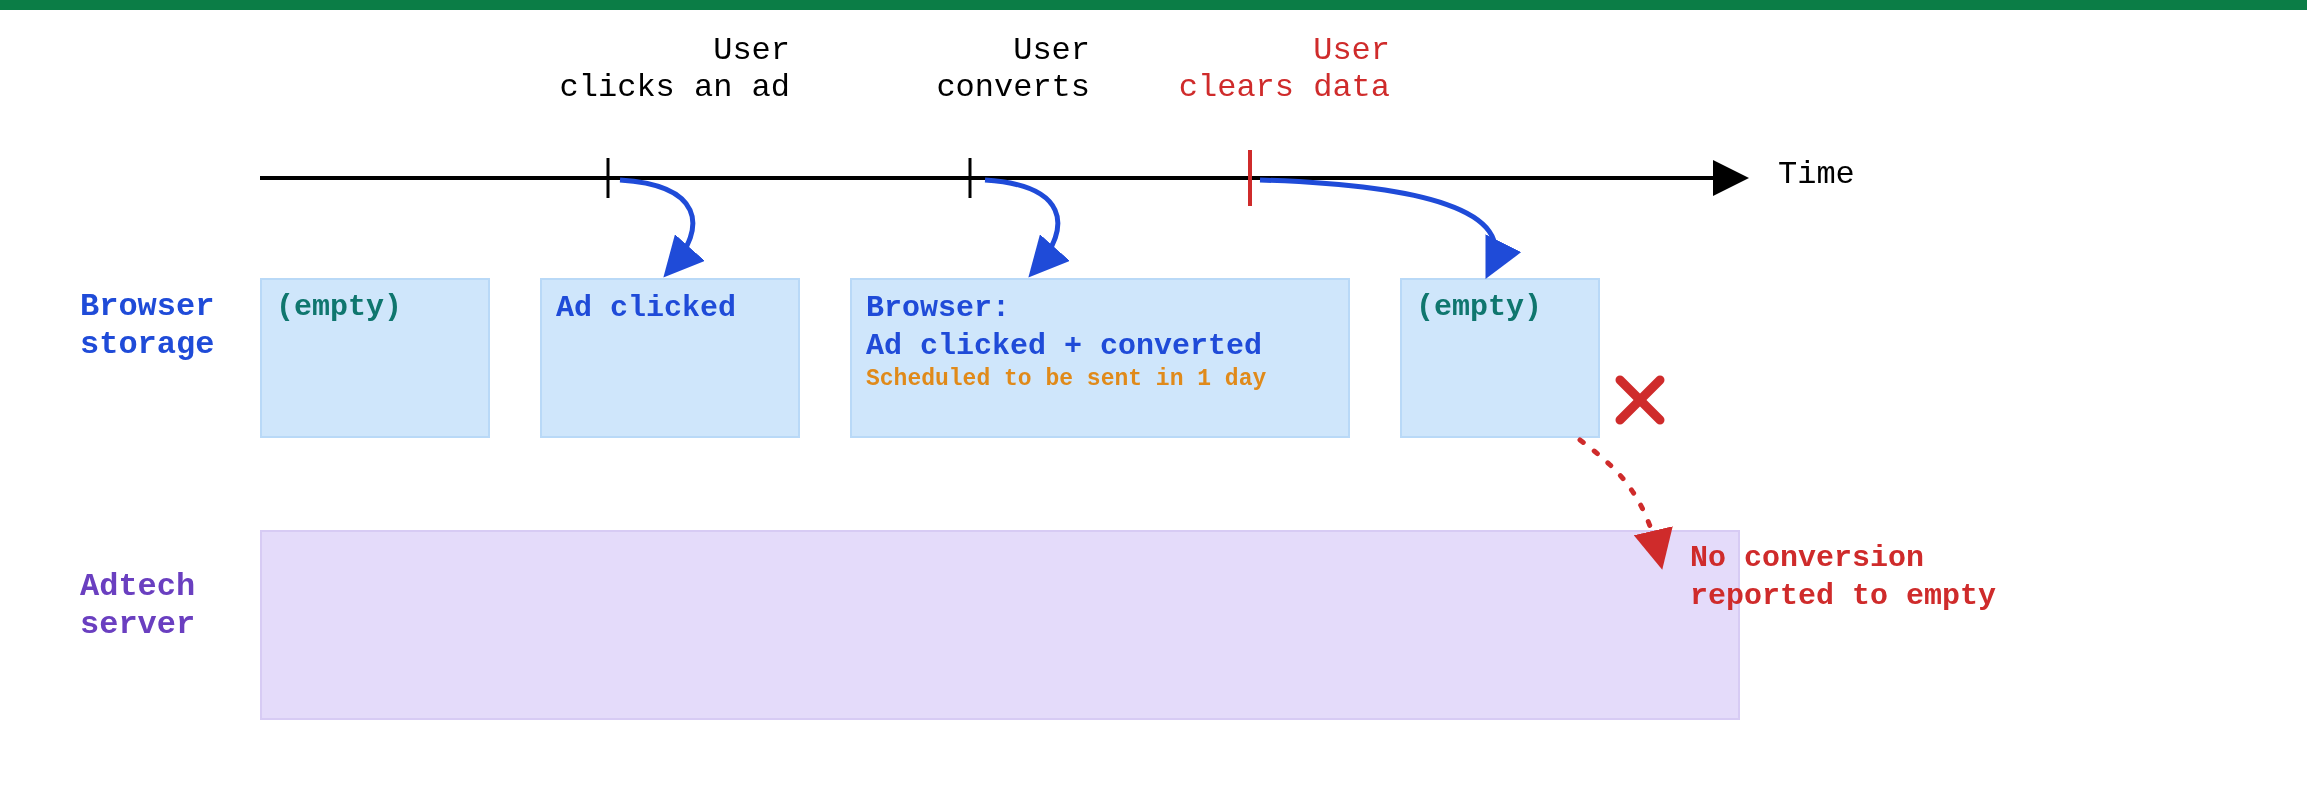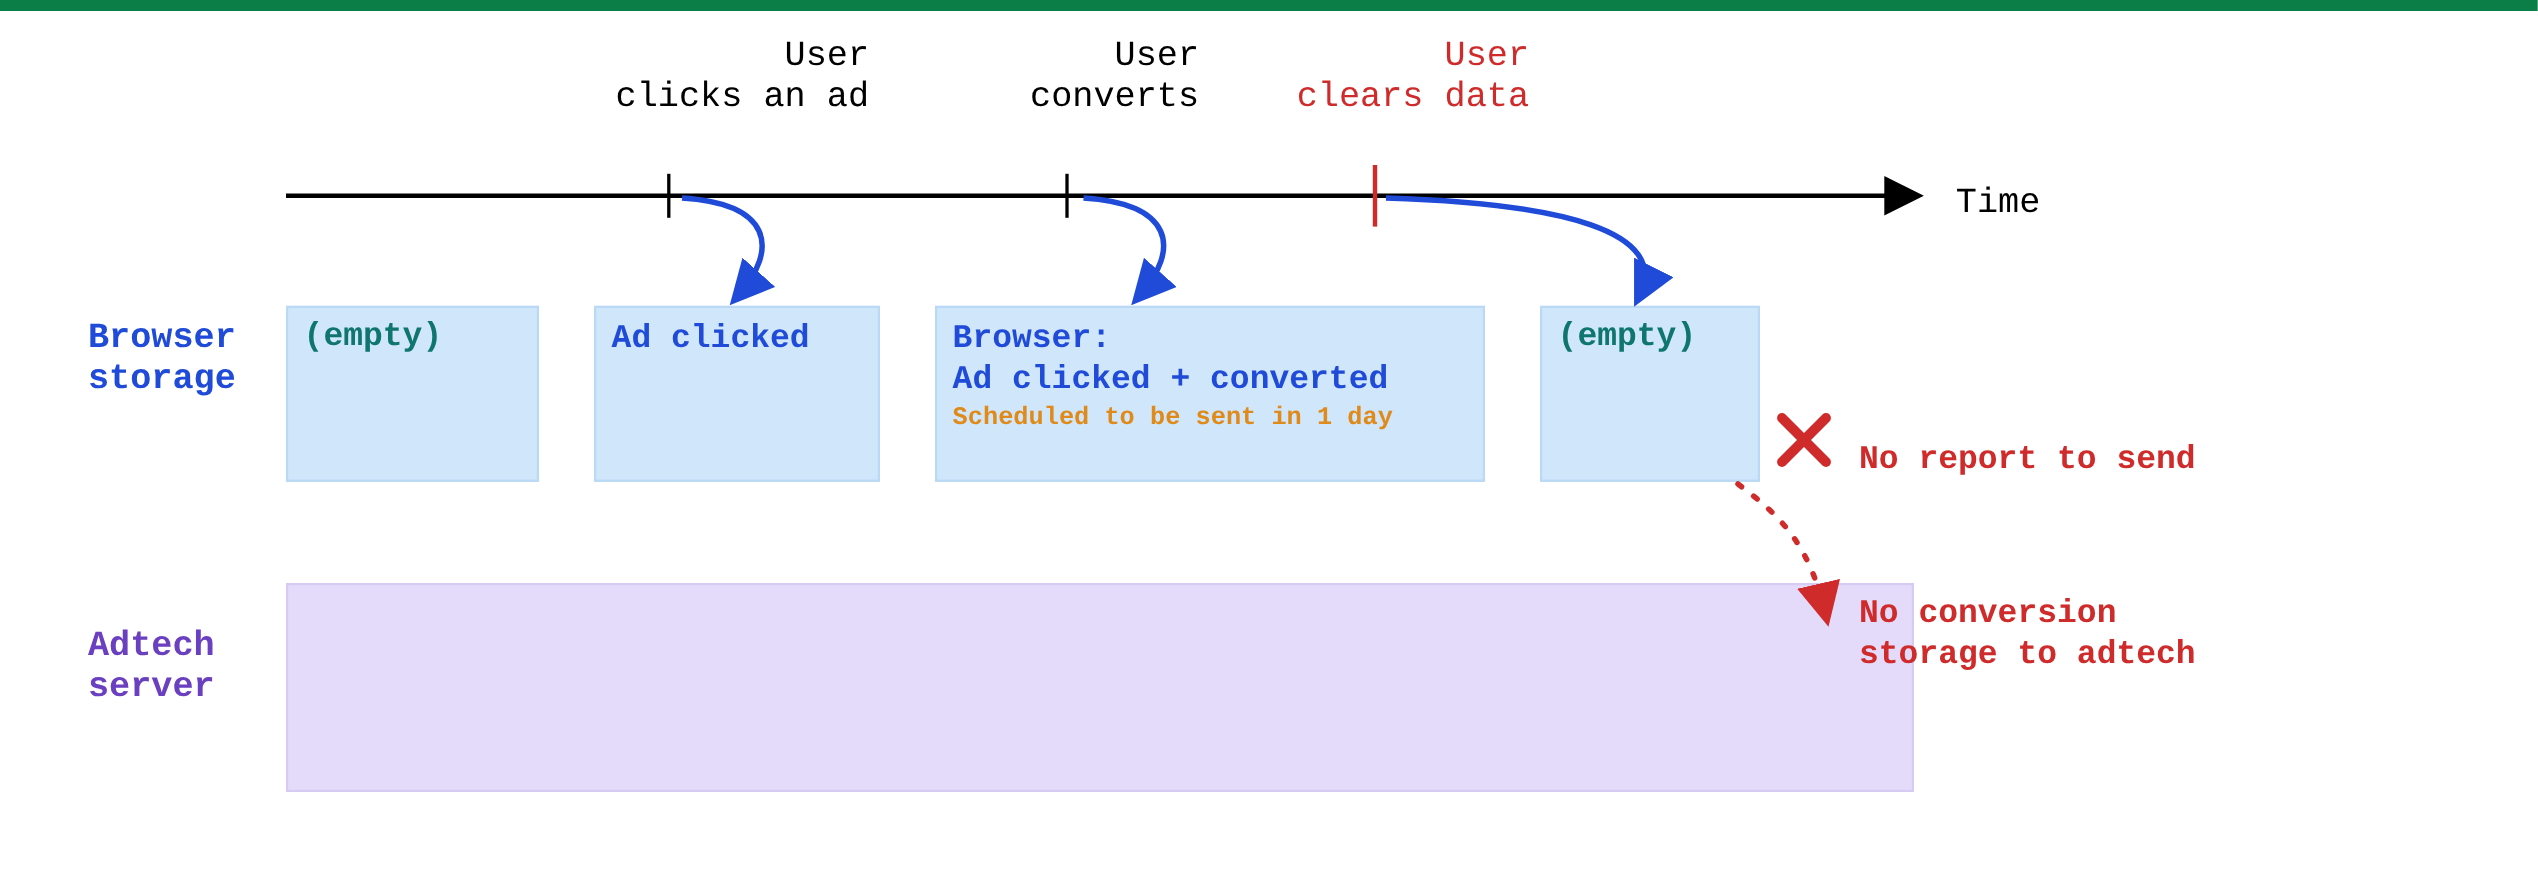--- a/index.html
+++ b/index.html
@@ -43,21 +43,21 @@
 
   <div class="abs evt" style="left:510px;top:33px;width:280px">User
 clicks an ad</div>
 
   <div class="abs evt" style="left:870px;top:33px;width:220px">User
 converts</div>
 
   <div class="abs evt red" style="left:1110px;top:33px;width:280px">User
 clears data</div>
 
-  <div class="abs axis-label" style="left:1778px;top:166px">Time</div>
+  <div class="abs axis-label" style="left:1778px;top:156px">Time</div>
 
   <div class="abs row-label blue" style="left:80px;top:288px;white-space:pre">Browser
 storage</div>
 
   <div class="abs row-label purple" style="left:80px;top:568px;white-space:pre">Adtech
 server</div>
 
   <div class="abs storage-box" style="left:260px;top:278px;width:230px;height:160px">
     <span class="empty">(empty)</span>
   </div>
@@ -71,24 +71,23 @@
 Ad clicked + converted</div>
     <div class="sub">Scheduled to be sent in 1 day</div>
   </div>
 
   <div class="abs storage-box" style="left:1400px;top:278px;width:200px;height:160px">
     <span class="empty">(empty)</span>
   </div>
 
   <div class="abs server-box" style="left:260px;top:530px;width:1480px;height:190px"></div>
 
-  <div class="abs err" style="left:1690px;top:400px">No report to send</div>
 
   <div class="abs err" style="left:1690px;top:540px">No conversion
-storage to adtech</div>
+reported to empty</div>
 
   <svg width="2307" height="807">
     <defs>
       <marker id="arrBlack" viewBox="0 0 12 12" refX="9" refY="6" markerWidth="9" markerHeight="9" orient="auto-start-reverse">
         <path d="M0,0 L12,6 L0,12 Z" fill="#000"></path>
       </marker>
       <marker id="arrBlue" viewBox="0 0 12 12" refX="9" refY="6" markerWidth="8" markerHeight="8" orient="auto-start-reverse">
         <path d="M0,0 L12,6 L0,12 Z" fill="#1f4bd8"></path>
       </marker>
       <marker id="arrRed" viewBox="0 0 12 12" refX="9" refY="6" markerWidth="8" markerHeight="8" orient="auto-start-reverse">

